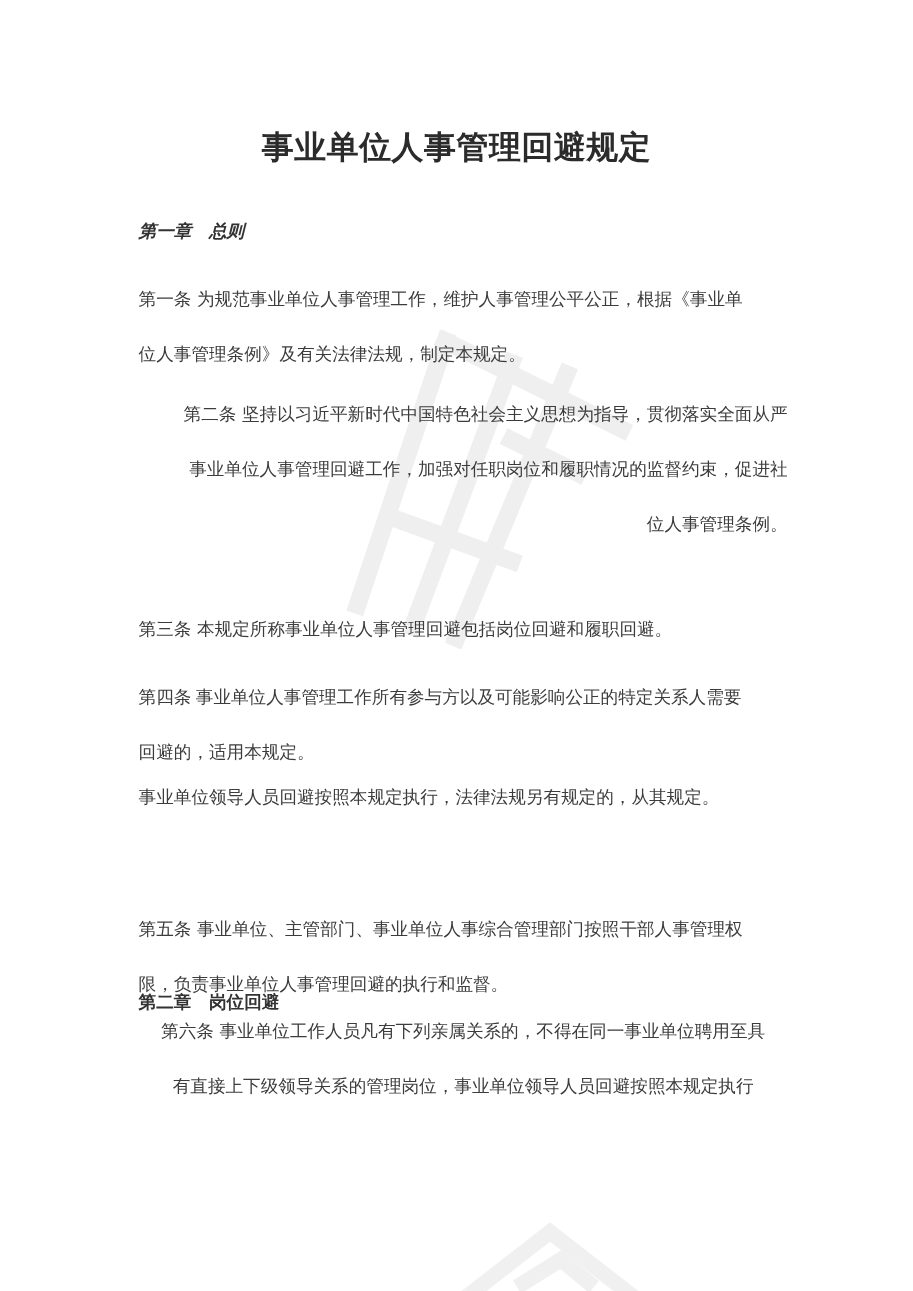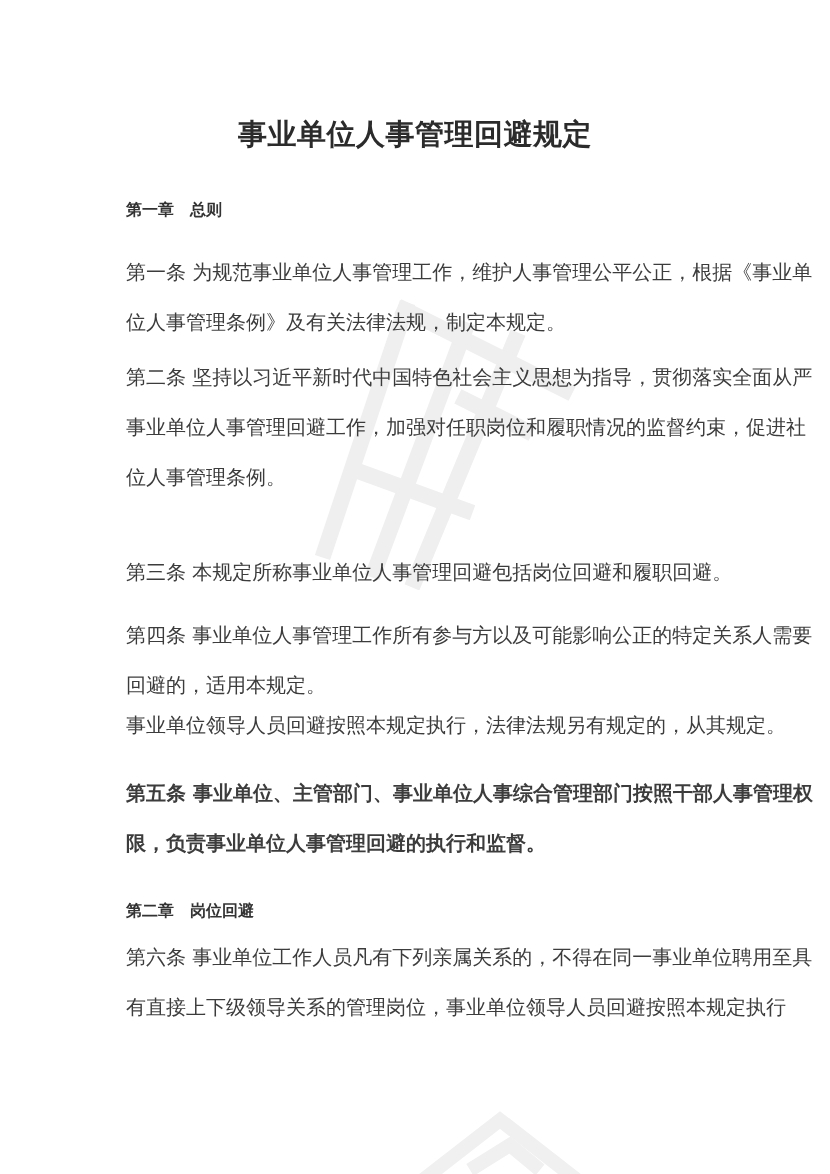--- a/index.html
+++ b/index.html
@@ -60,21 +60,21 @@
       font-weight: bold;
       font-size: 16px;
       color: #333333;
       line-height: 24px;
       white-space: pre;
     }
     .para {
       position: absolute;
       left: 126px;
       width: 590px;
-      font-size: 20px;
+      font-size: 16px;
       color: #3c3c3c;
       line-height: 50px;
     }
     .line {
       display: block;
       height: 50px;
       white-space: nowrap;
     }
   </style>
 </head>
@@ -94,51 +94,51 @@
   <g fill="none" stroke="#f0f0f0" stroke-width="14">
     <path d="M10 80 L100 10 L190 80"></path>
     <path d="M70 60 L110 35 L140 60"></path>
   </g>
 </svg>
 
 <div class="page">
 
   <div class="doc-title">事业单位人事管理回避规定</div>
 
-  <div class="chapter" style="top:198px;">第一章　总则</div>
+  <div class="chapter" style="top:198px;font-style:italic;">第一章　总则</div>
 
   <div class="para" style="top:247px;">
     <span class="line">第一条  为规范事业单位人事管理工作，维护人事管理公平公正，根据《事业单</span>
     <span class="line">位人事管理条例》及有关法律法规，制定本规定。</span>
   </div>
 
-  <div class="para" style="top:352px;">
+  <div class="para" style="top:352px;text-align:right;">
     <span class="line">第二条  坚持以习近平新时代中国特色社会主义思想为指导，贯彻落实全面从严</span>
     <span class="line">事业单位人事管理回避工作，加强对任职岗位和履职情况的监督约束，促进社</span>
     <span class="line">位人事管理条例。</span>
   </div>
 
   <div class="para" style="top:547px;">
     <span class="line">第三条  本规定所称事业单位人事管理回避包括岗位回避和履职回避。</span>
   </div>
 
-  <div class="para" style="top:610px;">
+  <div class="para" style="top:610px;font-family:Liberation Serif, serif;">
     <span class="line">第四条  事业单位人事管理工作所有参与方以及可能影响公正的特定关系人需要</span>
     <span class="line">回避的，适用本规定。</span>
   </div>
 
   <div class="para" style="top:700px;">
     <span class="line">事业单位领导人员回避按照本规定执行，法律法规另有规定的，从其规定。</span>
   </div>
 
-  <div class="para" style="top:768px;font-weight:bold;">
+  <div class="para" style="top:820px;">
     <span class="line">第五条  事业单位、主管部门、事业单位人事综合管理部门按照干部人事管理权</span>
     <span class="line">限，负责事业单位人事管理回避的执行和监督。</span>
   </div>
 
   <div class="chapter" style="top:899px;">第二章　岗位回避</div>
 
-  <div class="para" style="top:932px;">
+  <div class="para" style="top:913px;text-align:center;">
     <span class="line">第六条  事业单位工作人员凡有下列亲属关系的，不得在同一事业单位聘用至具</span>
     <span class="line">有直接上下级领导关系的管理岗位，事业单位领导人员回避按照本规定执行</span>
   </div>
 
 </div>
 
 </body></html>

